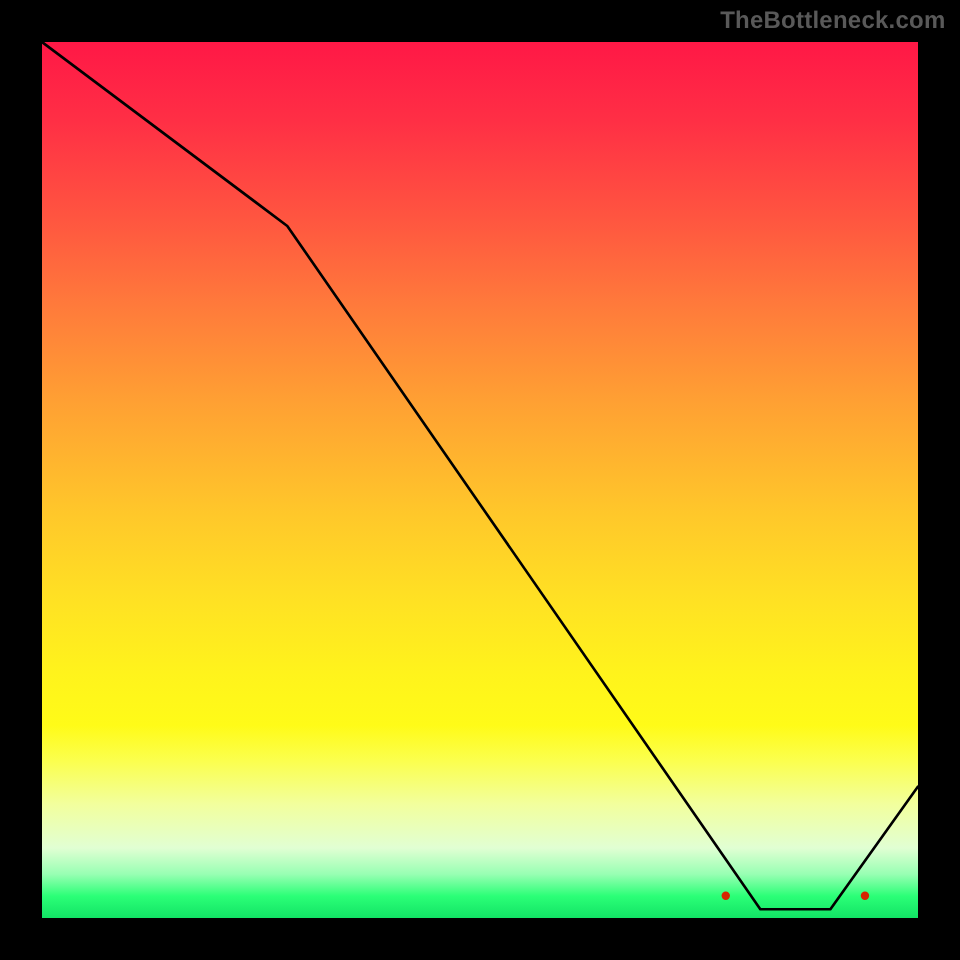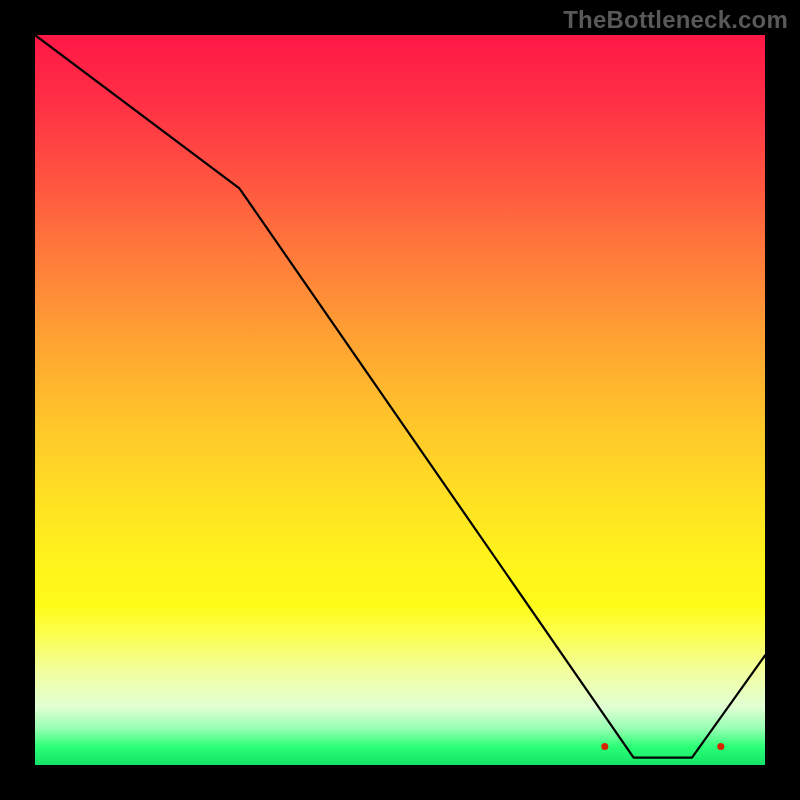--- a/index.html
+++ b/index.html
@@ -45,21 +45,21 @@
       #98ffb3 95%,
       #2bff77 97.5%,
       #12e365 100%
     );
   }
   .watermark {
     position: absolute;
     top: 6px;
     right: 12px;
     color: #595959;
-    font-size: 24px;
+    font-size: 20px;
     font-weight: 600;
     letter-spacing: 0.2px;
     white-space: nowrap;
   }
   svg.overlay {
     position: absolute;
     inset: 0;
   }
   .series-line {
     fill: none;

